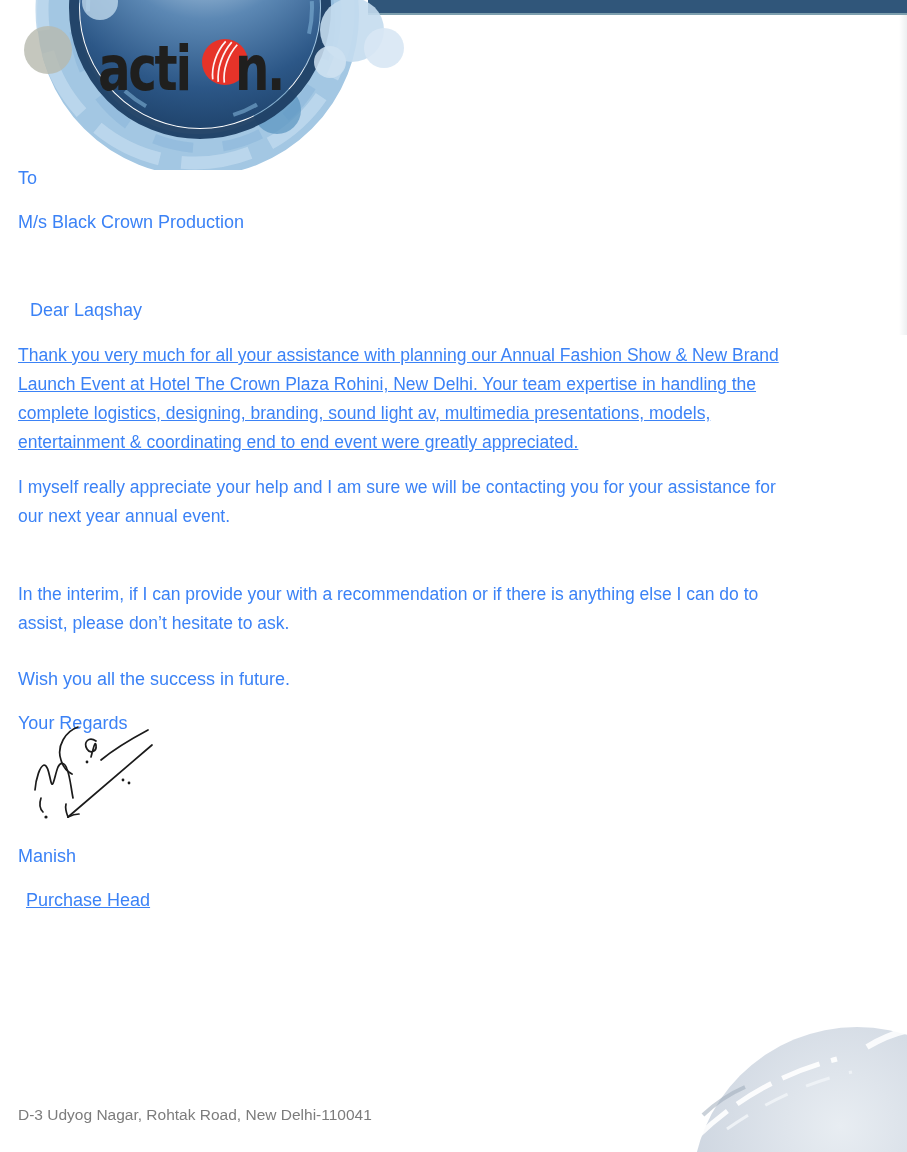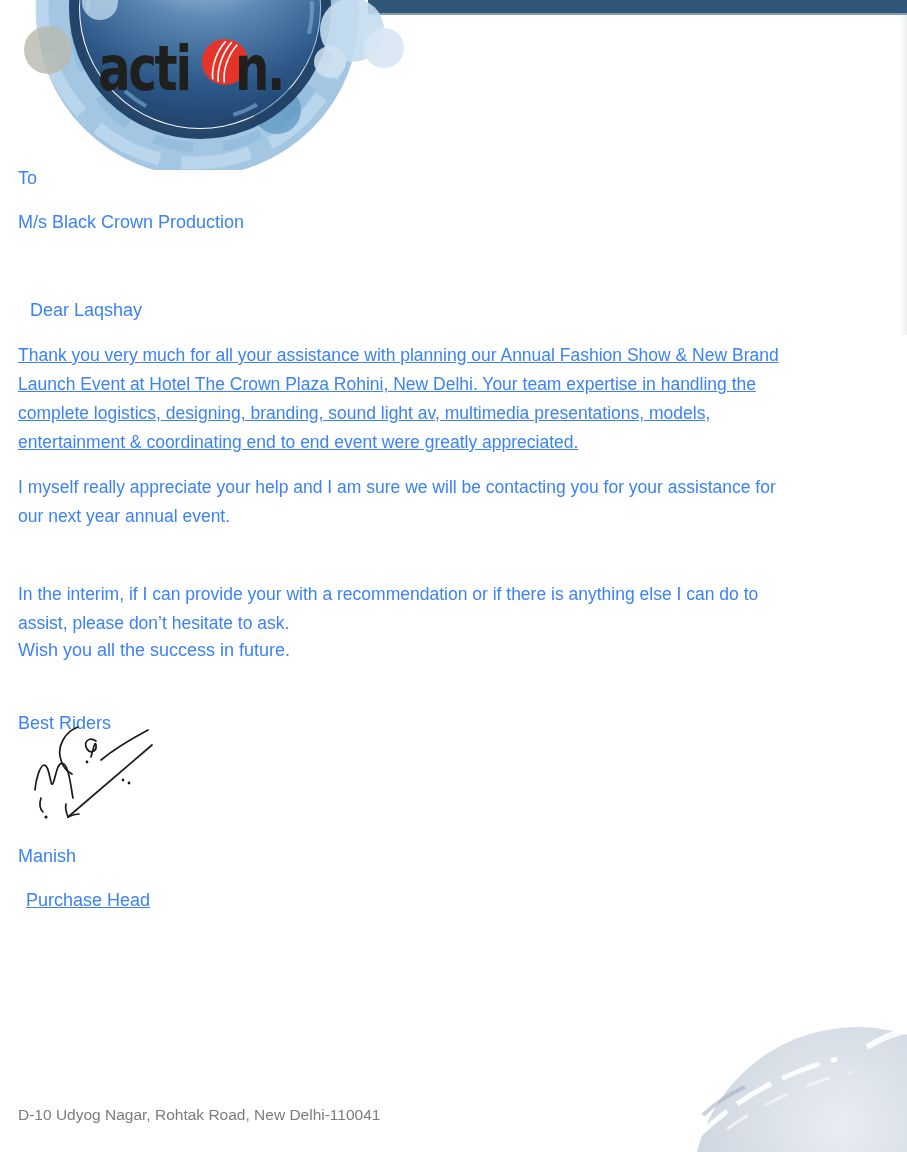--- a/index.html
+++ b/index.html
@@ -97,22 +97,22 @@
 
 <div class="abs txt" style="left:18px;top:341px;width:860px;text-decoration:underline;">Thank you very much for all your assistance with planning our Annual Fashion Show &amp; New Brand
 Launch Event at Hotel The Crown Plaza Rohini, New Delhi. Your team expertise in handling the
 complete logistics, designing, branding, sound light av, multimedia presentations, models,
 entertainment &amp; coordinating end to end event were greatly appreciated.</div>
 <div class="abs txt" style="left:18px;top:473px;width:860px;">I myself really appreciate your help and I am sure we will be contacting you for your assistance for
 our next year annual event.</div>
 <div class="abs txt" style="left:18px;top:547px;width:860px;margin-top:33px;">In the interim, if I can provide your with a recommendation or if there is anything else I can do to
 assist, please don’t hesitate to ask.</div>
 
-<div class="abs txt hdr" style="left:18px;top:636px;text-align:center;">Wish you all the success in future.</div>
-<div class="abs txt hdr" style="left:18px;top:709px;">Best Riders</div>
+<div class="abs txt hdr" style="left:18px;top:665px;text-align:center;">Wish you all the success in future.</div>
+<div class="abs txt hdr" style="left:18px;top:709px;">Your Regards</div>
 
 <svg class="signature" viewBox="0 0 140 115">
   <g stroke="#1b1b1b" stroke-width="1.7" fill="none" stroke-linecap="round">
     <path d="M53,17 C41,21 31,36 36,50 C38,57 43,62 47,64"></path>
     <path d="M10,80 C11,68 15,56 19,55 C23,55 24,64 26,72 C28,80 30,64 33,57 C36,51 40,53 42,59 C45,66 46,78 48,88"></path>
     <path d="M16,88 C14,94 15,99 18,102"></path>
     <path d="M71,31 C64,26 58,32 62,39 C65,44 72,42 71,35 C70,30 68,40 66,47"></path>
     <path d="M76,50 C88,40 108,28 123,20"></path>
     <path d="M127,35 L43,107"></path>
     <path d="M43,107 C41,102 40,98 41,94"></path>
@@ -122,21 +122,21 @@
     <circle cx="21" cy="107" r="1.6"></circle>
     <circle cx="62" cy="52" r="1.4"></circle>
     <circle cx="98" cy="70" r="1.4"></circle>
     <circle cx="104" cy="73" r="1.4"></circle>
   </g>
 </svg>
 
 <div class="abs txt hdr" style="left:18px;top:842px;">Manish</div>
 <div class="abs txt hdr" style="left:26px;top:886px;text-decoration:underline;">Purchase Head</div>
 
-<div class="footer-addr">D-10 Udyog Nagar, Rohtak Road, New Delhi-110041</div>
+<div class="footer-addr">D-3 Udyog Nagar, Rohtak Road, New Delhi-110041</div>
 
 <svg class="footer-blob" viewBox="0 0 240 135">
   <defs>
     <radialGradient id="bottomGrad" cx="0.45" cy="0.30" r="0.9">
       <stop offset="0%" stop-color="#e8edf2"></stop>
       <stop offset="55%" stop-color="#ccd4df"></stop>
       <stop offset="100%" stop-color="#c0cad7"></stop>
     </radialGradient>
   </defs>
   <circle cx="190" cy="175" r="165" fill="url(#bottomGrad)"></circle>

